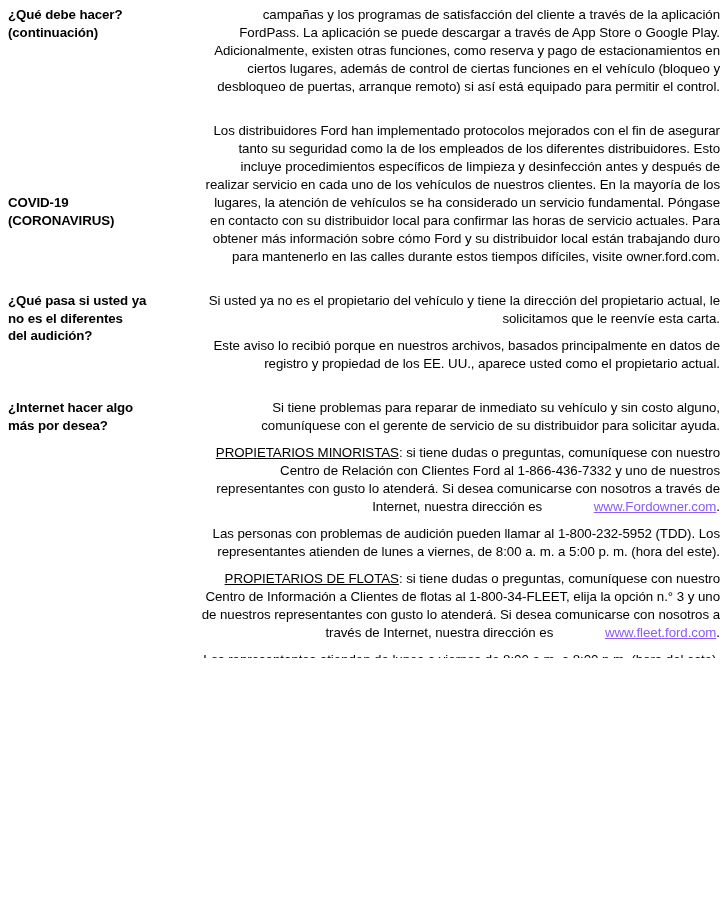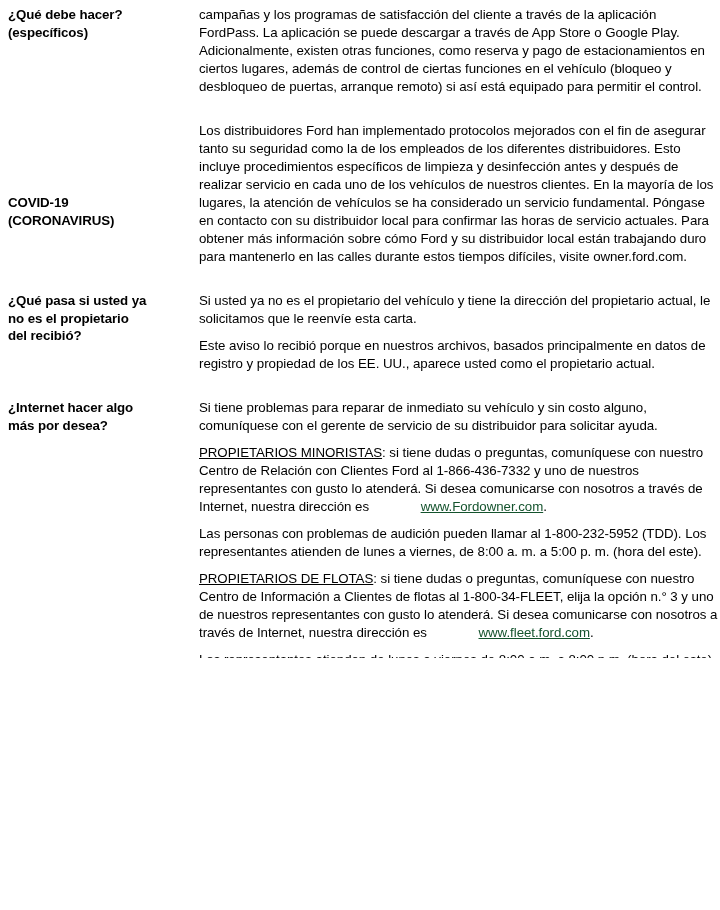--- a/index.html
+++ b/index.html
@@ -46,35 +46,35 @@
     font-size: 13.3px;
     font-weight: bold;
     line-height: 17.5px;
     letter-spacing: -0.1px;
   }
 
   .body-text {
     font-size: 13.3px;
     line-height: 18px;
     letter-spacing: -0.05px;
-    text-align: left;
+    text-align: right;
   }
   .body-text p {
     margin: 0 0 0 0;
   }
   .body-text p + p {
     margin-top: 9px;
   }
   .spacer-md { height: 24px; }
   .spacer-lg { height: 30px; }
 
   b, .bold { font-weight: normal; }
   .uline { text-decoration: underline; margin-top: 28px; }
   .link {
-    color: #14532d;
+    color: #8b5cf6;
     margin-left: 48px;
   }
 
   .closing {
     font-size: 13.3px;
     line-height: 18px;
     margin-top: 0;
   }
   .signature {
     font-size: 13.3px;
@@ -88,21 +88,21 @@
 
 <div class="page">
 
   <table class="qa-table">
     <tbody>
 
       <tr class="qa-row">
         <td class="col-label">
           <div class="label-text">
             <div>¿Qué debe hacer?</div>
-            <div>(específicos)</div>
+            <div>(continuación)</div>
           </div>
         </td>
         <td class="col-body">
           <div class="body-text">
             <p>
               <span>campañas y los programas de satisfacción del cliente a través de la aplicación FordPass. La aplicación se puede descargar a través de App Store o Google Play. Adicionalmente, existen otras funciones, como reserva y pago de estacionamientos en ciertos lugares, además de control de ciertas funciones en el vehículo (bloqueo y desbloqueo de puertas, arranque remoto) si así está equipado para permitir el control.</span>
             </p>
           </div>
         </td>
       </tr>
@@ -132,22 +132,22 @@
       <tr>
         <td colspan="2">
             <div class="spacer-md"></div>
           </td>
       </tr>
 
       <tr class="qa-row">
         <td class="col-label">
           <div class="label-text">
             <div>¿Qué pasa si usted ya</div>
-            <div>no es el propietario</div>
-            <div>del recibió?</div>
+            <div>no es el diferentes</div>
+            <div>del audición?</div>
           </div>
         </td>
         <td class="col-body">
           <div class="body-text">
             <p>
               <span>Si usted ya no es el propietario del vehículo y tiene la dirección del propietario actual, le solicitamos que le reenvíe esta carta.</span>
             </p>
             <p>
               <span>Este aviso lo recibió porque en nuestros archivos, basados principalmente en datos de registro y propiedad de los EE. UU., aparece usted como el propietario actual.</span>
             </p>

